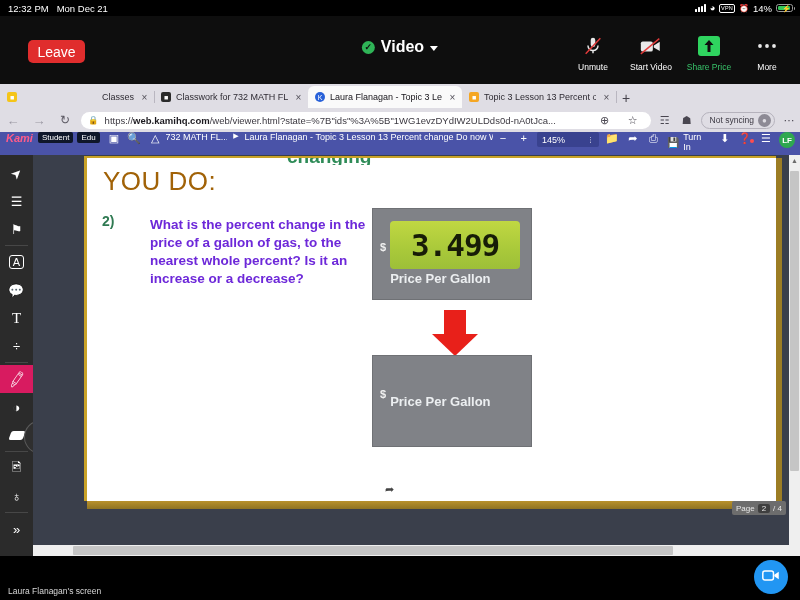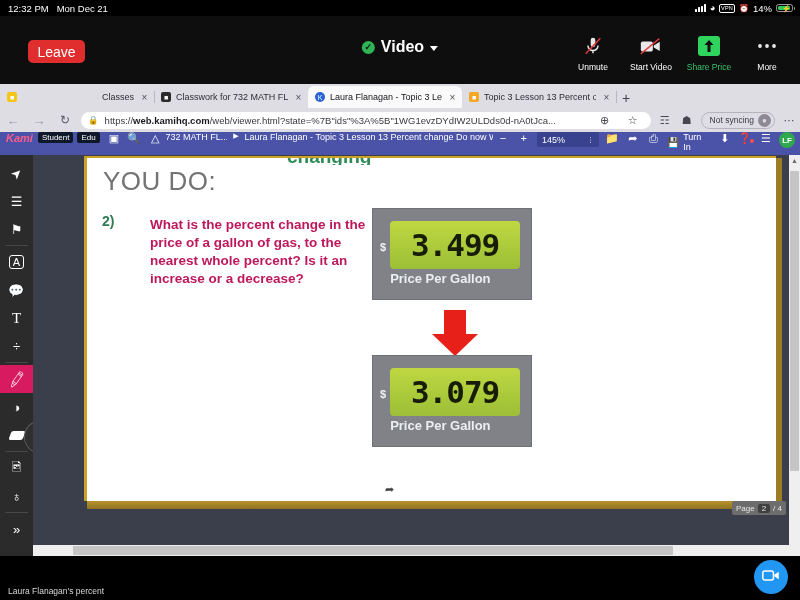--- a/index.html
+++ b/index.html
@@ -173,27 +173,27 @@
     overflow: hidden;
   }
   .page-shadow-b {
     position: absolute; left: 54px; top: 346px; width: 692px; height: 8px;
     background: linear-gradient(180deg, #b8912c 0%, #8f7322 100%);
   }
   .page-shadow-r { position: absolute; left: 743px; top: 3px; width: 6px; height: 349px; background: #9c7d24; }
   .cut-top { position: absolute; left: 0; top: 0; width: 100%; height: 7px; overflow: hidden; }
   .cut-green { position: absolute; font-size: 19px; color: #2e8b57; font-weight: bold; }
   .youdo {
-    position: absolute; left: 16px; top: 8px; font-size: 26px; color: #737373;
+    position: absolute; left: 16px; top: 8px; font-size: 26px; color: #a16207;
     letter-spacing: .5px;
   }
   .qnum { position: absolute; left: 15px; top: 55px; font-size: 14px; color: #2f7a52; font-weight: bold; }
   .qtext {
     position: absolute; left: 63px; top: 58px; width: 225px; font-size: 13.5px;
-    line-height: 1.33; color: #be185d; font-weight: bold;
+    line-height: 1.33; color: #6d28d9; font-weight: bold;
   }
   .sign {
     position: absolute; width: 160px; height: 92px; background: #808287;
     display: flex; align-items: center; padding-left: 8px;
     box-shadow: inset 0 0 0 1px #6f7175;
   }
   .sign .dollar { color: #f0f0f0; font-size: 11px; font-weight: bold; margin-right: 4px; margin-bottom: 14px; }
   .sign .lcdwrap { flex: 1; padding-right: 12px; }
   .lcd {
     height: 48px; background: linear-gradient(180deg, #c0d742 0%, #a9c93a 60%, #9dbf38 100%);
@@ -477,21 +477,20 @@
       </div>
 
       <div class="arrow-down" style="left:345px; top:152px;">
         <div class="arrow-stem"></div>
         <div class="arrow-head"></div>
       </div>
 
       <div class="sign" style="left:285px; top:197px;">
         <span class="dollar">$</span>
         <span class="lcdwrap">
-          <span class="lcd">3.079</span>
           <span class="caption">Price Per Gallon</span>
         </span>
       </div>
     </div>
 
     <div class="mouse-cursor">➦</div>
 
     <div class="vscroll">
       <span class="ar" style="top:0;">▲</span>
       <div class="thumb"></div>
@@ -502,21 +501,21 @@
     </div>
 
     <div class="pageind">
       <span>Page</span>
       <span class="num">2</span>
       <span>/ 4</span>
     </div>
   </div>
 
   <div class="bottombar">
-    <span class="screen-label">Laura Flanagan's percent</span>
+    <span class="screen-label">Laura Flanagan's screen</span>
     <div class="videofab">
       <span>
         <svg width="18" height="13" viewBox="0 0 22 15">
           <rect x="1" y="2" width="13" height="11" rx="2.5" fill="none" stroke="#fff" stroke-width="1.8"></rect>
           <path d="M15 6.5 L20.5 3 L20.5 12 L15 8.5 Z" fill="#fff"></path>
         </svg>
       </span>
     </div>
   </div>
 

